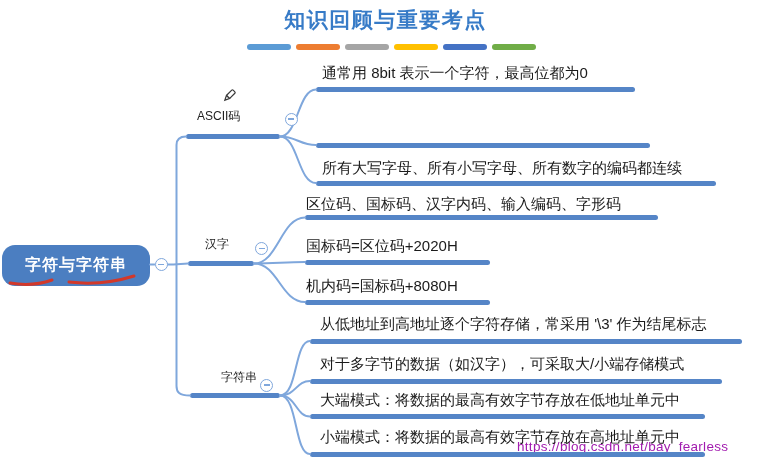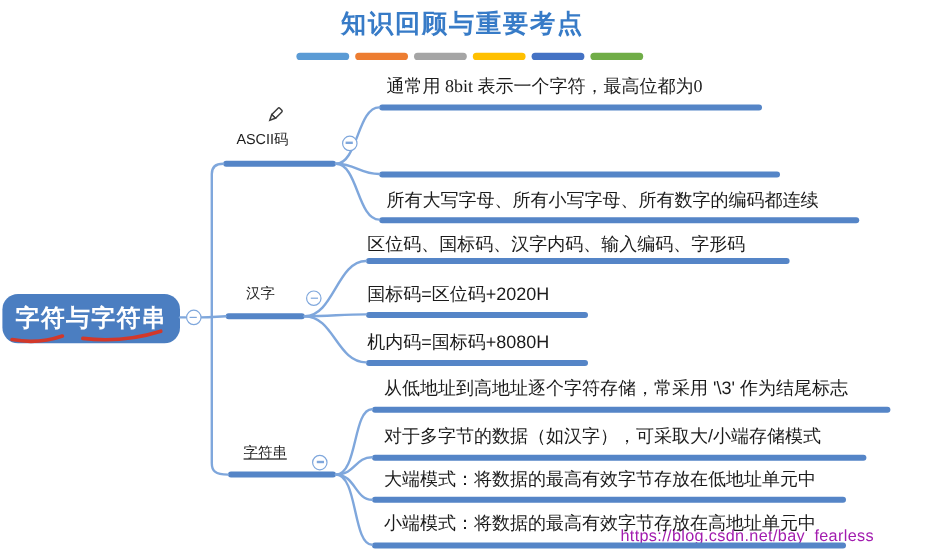--- a/index.html
+++ b/index.html
@@ -9,41 +9,41 @@
   .title{position:absolute;top:6px;left:0;width:100%;text-align:center;
          font-size:21px;font-weight:bold;color:#377BC7;letter-spacing:1.5px;z-index:2;}
 
   .dash-row{position:absolute;left:247px;top:44px;display:flex;gap:5px;z-index:2;}
   .dash{width:44px;height:6px;border-radius:3px;}
 
   svg.overlay{position:absolute;left:0;top:0;z-index:3;pointer-events:none;}
 
   .root-node{position:absolute;left:2px;top:245px;width:148px;height:41px;
              background:#4B7EC1;border-radius:13px;display:flex;align-items:center;
-             justify-content:center;color:#ffffff;font-size:20px;font-weight:bold;
+             justify-content:center;color:#ffffff;font-size:16px;font-weight:bold;
              letter-spacing:1px;z-index:2;}
 
   .branch-label{position:absolute;font-size:12px;color:#1d1d1d;z-index:2;white-space:pre;}
   .leaf-text{position:absolute;font-size:15px;color:#1b1b1b;z-index:2;
              white-space:pre-line;line-height:20px;}
 
   .bline{position:absolute;height:5px;background:#5585C7;border-radius:3px;z-index:2;}
 
   .collapse{position:absolute;width:13px;height:13px;border-radius:50%;
             background:#ffffff;border:1.5px solid #7FA7DC;box-sizing:border-box;
             display:flex;align-items:center;justify-content:center;z-index:4;}
   .collapse .minus{width:6px;height:1.5px;background:#7FA7DC;display:block;}
 
   .watermark{position:absolute;left:517px;top:439px;font-size:13.5px;
              color:#a21caf;letter-spacing:0.3px;z-index:1;white-space:pre;}
 
   
   #lbl-ascii{left:197px;top:108px;}
   #lbl-hanzi{left:205px;top:236px;}
-  #lbl-string{left:203px;top:369px;text-decoration:underline;}
+  #lbl-string{left:221px;top:369px;}
 
   
   #bl-ascii{left:186px;top:134px;width:94px;}
   #bl-hanzi{left:188px;top:261px;width:66px;}
   #bl-string{left:190px;top:393px;width:90px;}
 
   
   #col-root{left:154.5px;top:258px;}
   #col-ascii{left:284.5px;top:112.5px;}
   #col-hanzi{left:255px;top:242px;}
@@ -55,21 +55,21 @@
   #ll-a3{left:316px;top:180.5px;width:400px;}
   #ll-h1{left:305px;top:215px;width:353px;}
   #ll-h2{left:305px;top:259.5px;width:185px;}
   #ll-h3{left:305px;top:299.5px;width:185px;}
   #ll-s1{left:310px;top:338.5px;width:432px;}
   #ll-s2{left:310px;top:378.5px;width:412px;}
   #ll-s3{left:310px;top:414px;width:395px;}
   #ll-s4{left:310px;top:451.5px;width:395px;}
 
   
-  #lt-a1{left:322px;top:63px;font-family:Liberation Serif, serif;}
+  #lt-a1{left:322px;top:63px;}
   #lt-a2{left:322px;top:99px;}
   #lt-a3{left:322px;top:158px;}
   #lt-h1{left:306px;top:194px;}
   #lt-h2{left:306px;top:236px;}
   #lt-h3{left:306px;top:276px;}
   #lt-s1{left:320px;top:314px;}
   #lt-s2{left:320px;top:354px;}
   #lt-s3{left:320px;top:390px;}
   #lt-s4{left:320px;top:427px;}
 </style>

